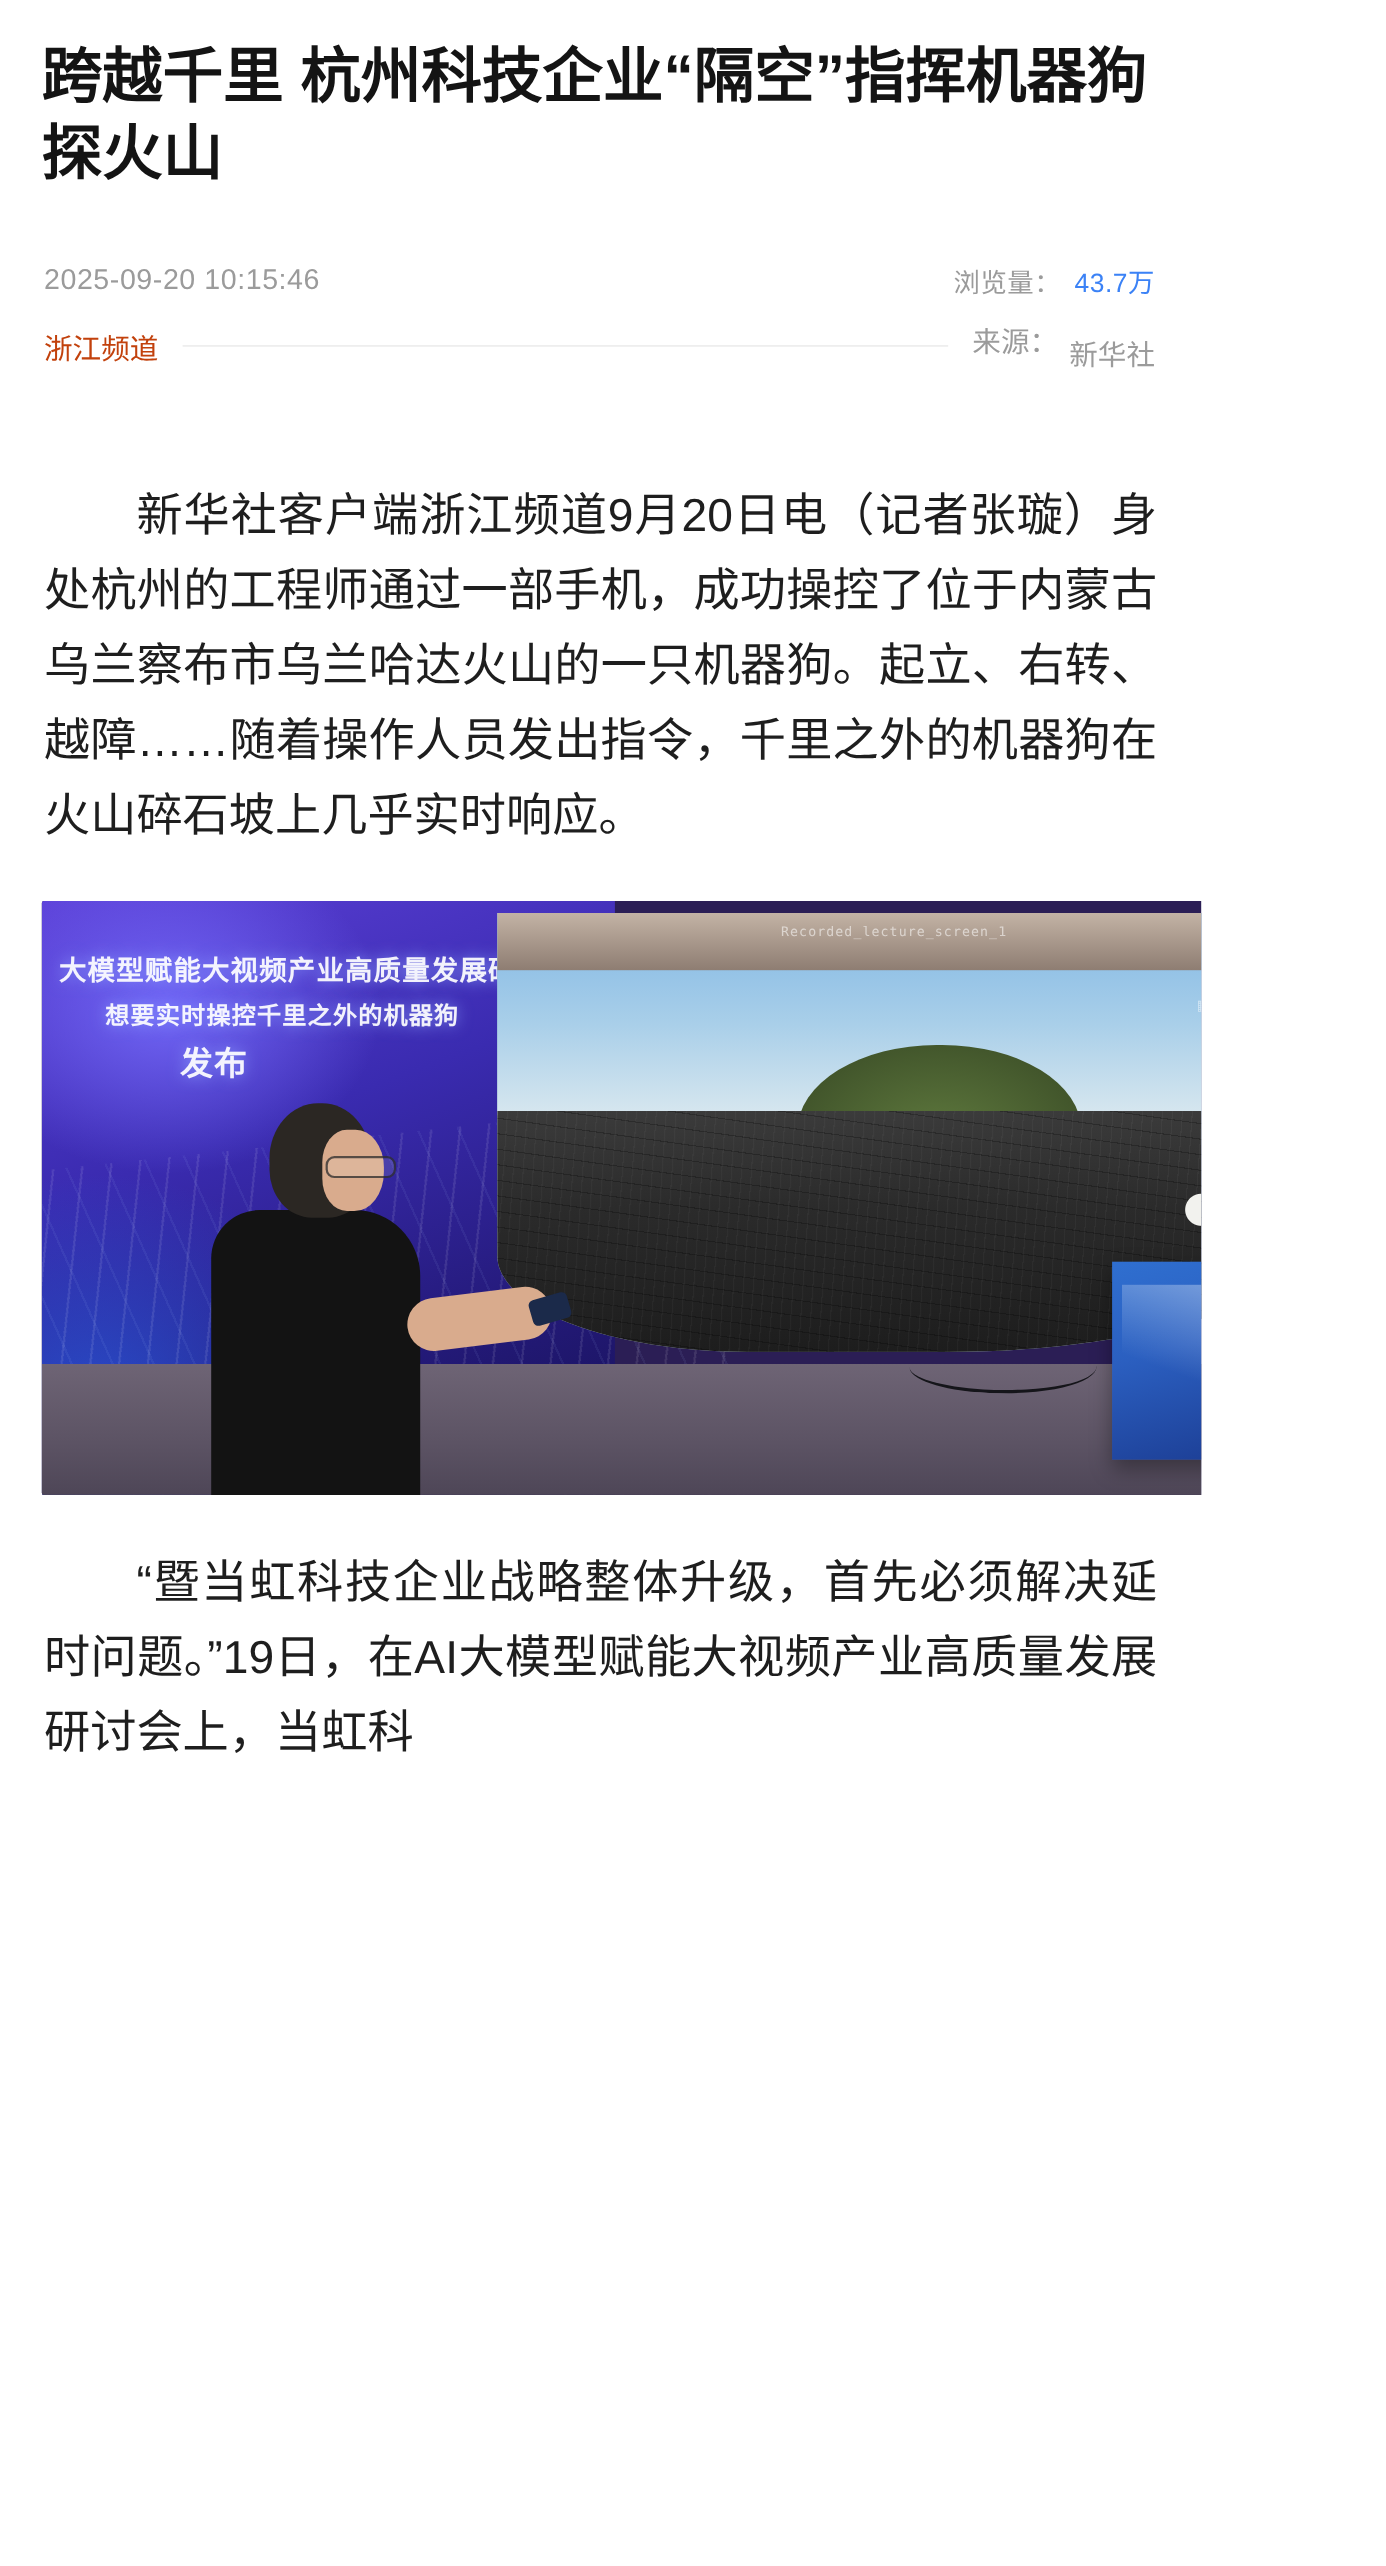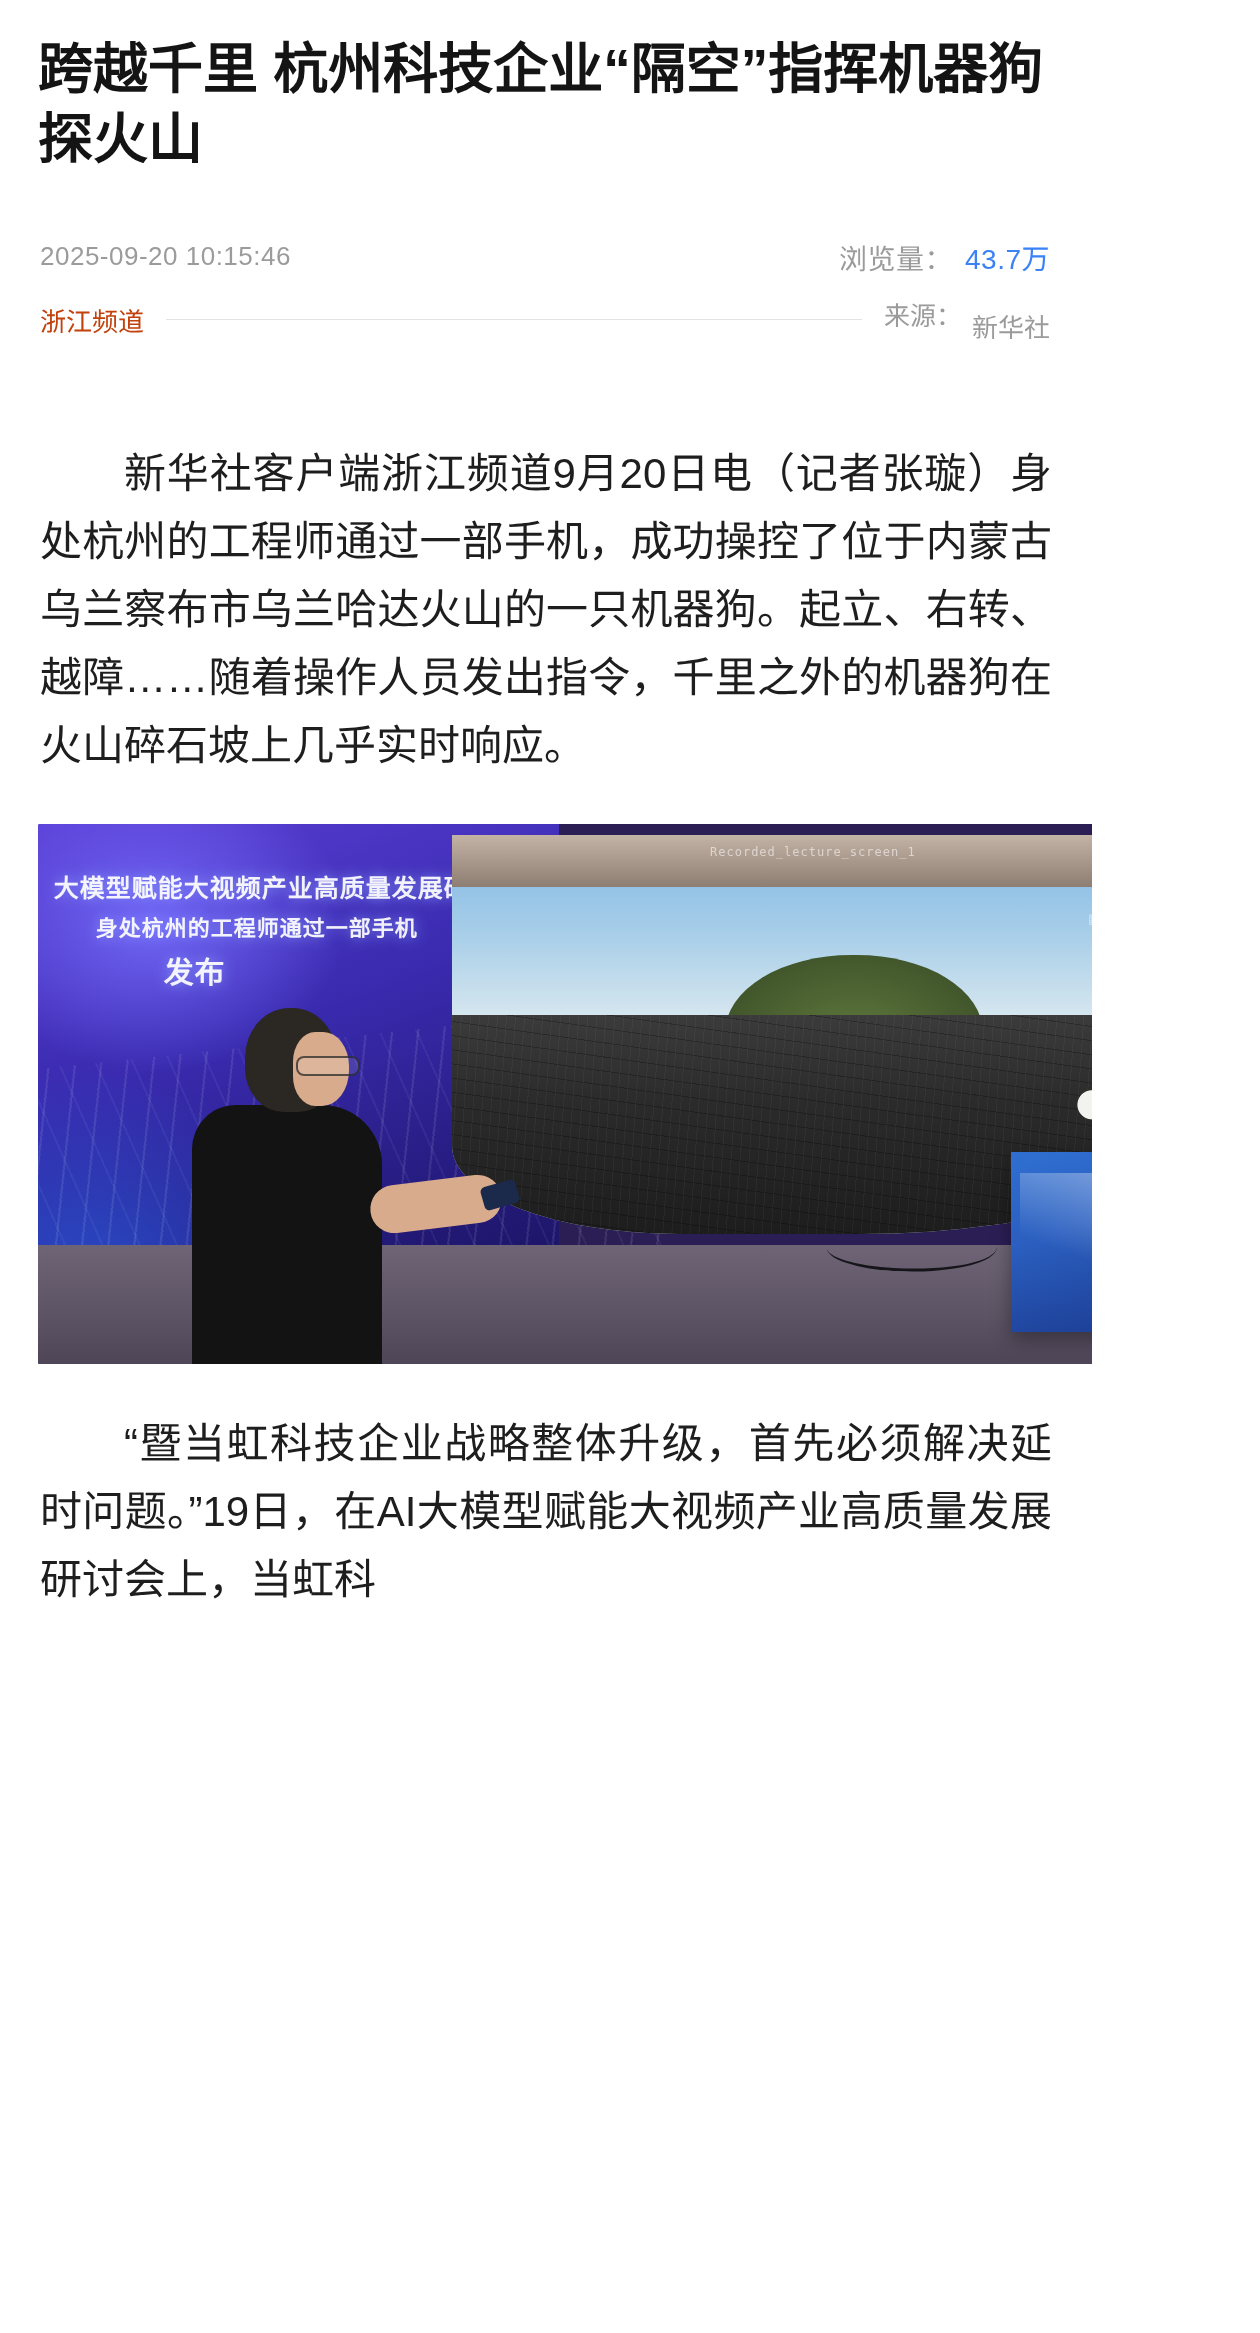--- a/index.html
+++ b/index.html
@@ -42,21 +42,21 @@
     justify-content: space-between;
     margin-top: 62px;
     padding: 0 4px 0 2px;
   }
   .meta-date {
     font-size: 26px;
     color: #9b9b9b;
     letter-spacing: 0.5px;
   }
   .meta-views {
-    font-size: 28px;
+    font-size: 24px;
     color: #9b9b9b;
     letter-spacing: 0.5px;
     display: flex;
     align-items: baseline;
     gap: 12px;
   }
   .meta-views .views-value {
     color: #3b82f6;
   }
 
@@ -322,21 +322,21 @@
   </div>
 
   <div class="article-body">
 
     <p class="para">新华社客户端浙江频道9月20日电（记者张璇）身处杭州的工程师通过一部手机，成功操控了位于内蒙古乌兰察布市乌兰哈达火山的一只机器狗。起立、右转、越障……随着操作人员发出指令，千里之外的机器狗在火山碎石坡上几乎实时响应。</p>
 
     <div class="figure">
       <div class="fig-ledwall">
         <div class="fig-wall-text">
           <div class="l1">大模型赋能大视频产业高质量发展研讨会</div>
-          <div class="l2">身处杭州的工程师通过一部手机</div>
+          <div class="l2">想要实时操控千里之外的机器狗</div>
           <div class="l3">发布</div>
         </div>
       </div>
 
       <div class="fig-floor"></div>
 
       <div class="fig-screen">
         <div class="fig-sky"></div>
         <div class="fig-hill"></div>
         <div class="fig-ground"></div>

